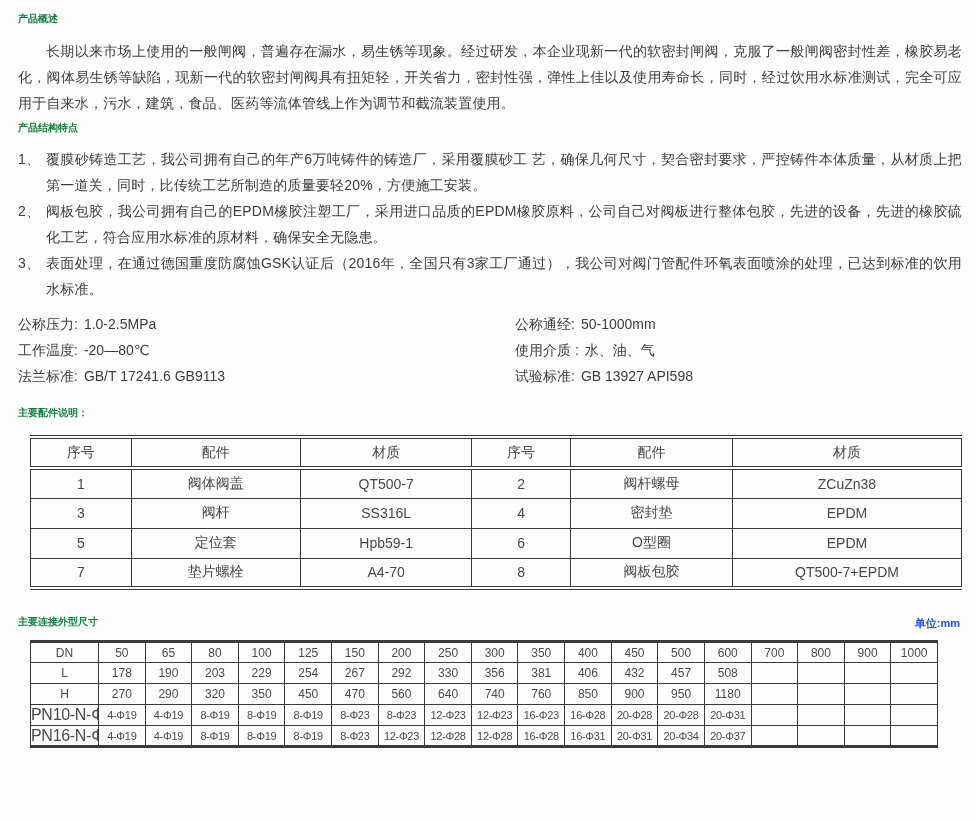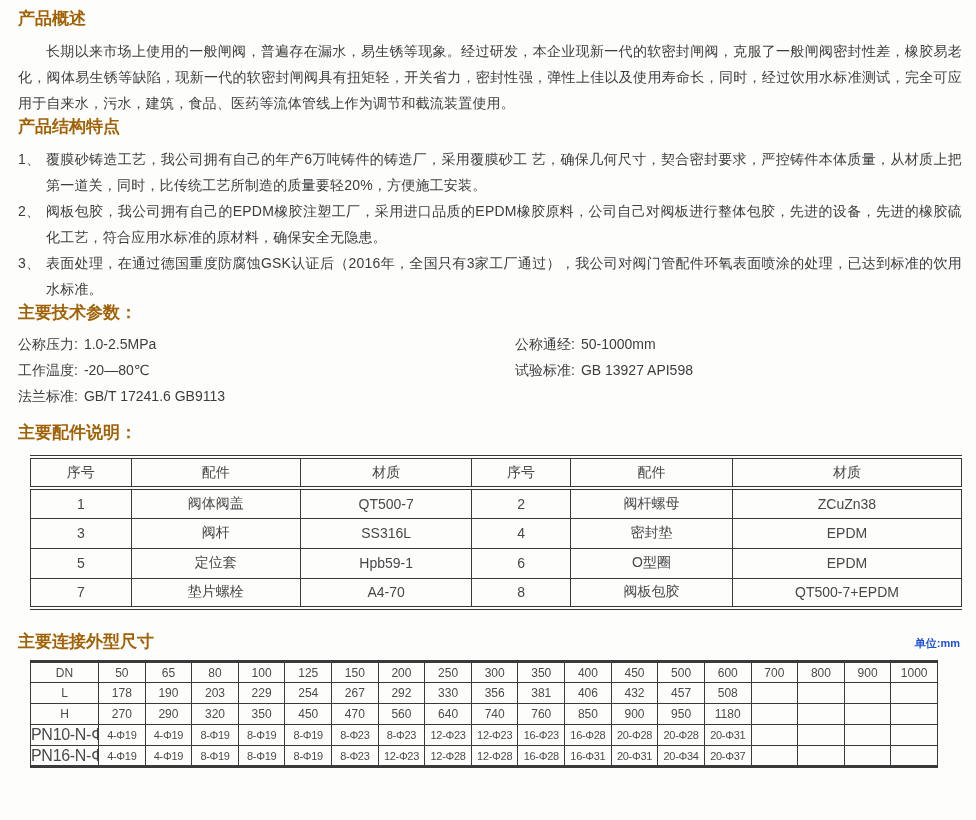--- a/index.html
+++ b/index.html
@@ -7,35 +7,35 @@
     width:976px;height:820px;overflow:hidden;
     background:#fdfdfc;
     font-family:"Liberation Sans","DejaVu Sans",sans-serif;
     color:#3d3d3d;
     -webkit-font-smoothing:antialiased;
   }
   *{box-sizing:border-box;}
   .page{padding:10px 14px 0 18px;}
 
   .section-title{
-    color:#a16207;font-size:17px;font-weight:bold;line-height:18px;
+    color:#15803d;font-size:10px;font-weight:bold;line-height:18px;
   }
   
   .overview-body{
     margin-top:10px;font-size:14px;line-height:26px;
     text-align:justify;text-indent:2em;letter-spacing:.2px;
   }
   
   .features{margin-top:9px;}
   .feature-item{
     position:relative;padding-left:28px;font-size:14px;line-height:26px;
     text-align:justify;letter-spacing:.2px;
   }
   .feature-item .num{position:absolute;left:0;top:0;}
-  .title-features{margin-top:3px;font-family:Liberation Mono, monospace;}
+  .title-features{margin-top:3px;}
   
   .title-params{margin-top:2px;}
   .params{
     margin-top:9px;display:grid;grid-template-columns:497px 1fr;
     font-size:14px;line-height:26px;
   }
   .param-line{white-space:nowrap;}
   .param-line .plabel{margin-right:6px;}
   
   .title-parts{margin-top:15px;}
@@ -85,36 +85,38 @@
     <div class="feature-item">
       <span class="num">2、</span>
       <span>阀板包胶，我公司拥有自己的EPDM橡胶注塑工厂，采用进口品质的EPDM橡胶原料，公司自己对阀板进行整体包胶，先进的设备，先进的橡胶硫化工艺，符合应用水标准的原材料，确保安全无隐患。</span>
     </div>
     <div class="feature-item">
       <span class="num">3、</span>
       <span>表面处理，在通过德国重度防腐蚀GSK认证后（2016年，全国只有3家工厂通过），我公司对阀门管配件环氧表面喷涂的处理，已达到标准的饮用水标准。</span>
     </div>
   </div>
 
-  <div class="section-title title-params">主要技术参数：</div>
   <div class="params">
     <div class="param-col">
       <div class="param-line">
         <span class="plabel">公称压力:</span><span>1.0-2.5MPa</span>
       </div>
       <div class="param-line">
         <span class="plabel">工作温度:</span><span>-20—80℃</span>
       </div>
       <div class="param-line">
         <span class="plabel">法兰标准:</span><span>GB/T 17241.6 GB9113</span>
       </div>
     </div>
     <div class="param-col">
       <div class="param-line">
         <span class="plabel">公称通经:</span><span>50-1000mm</span>
+      </div>
+      <div class="param-line">
+        <span class="plabel">使用介质 :</span><span>水、油、气</span>
       </div>
       <div class="param-line">
         <span class="plabel">试验标准:</span><span>GB 13927 API598</span>
       </div>
     </div>
   </div>
 
   <div class="section-title title-parts">主要配件说明：</div>
   <table class="parts">
     <colgroup>

